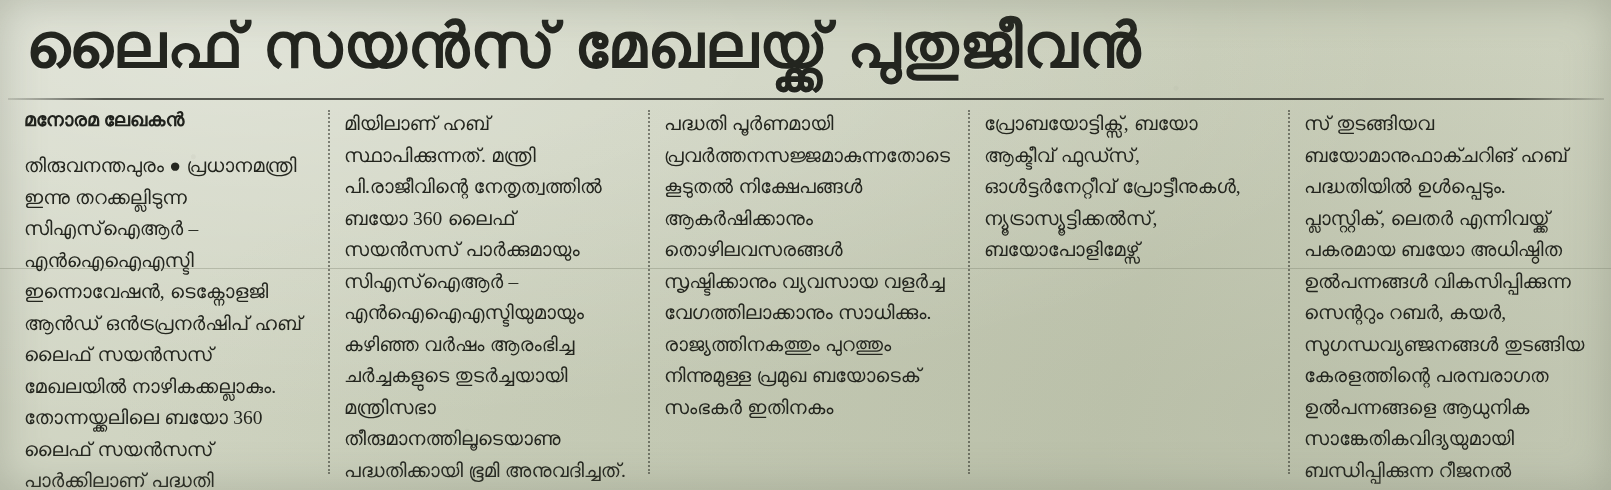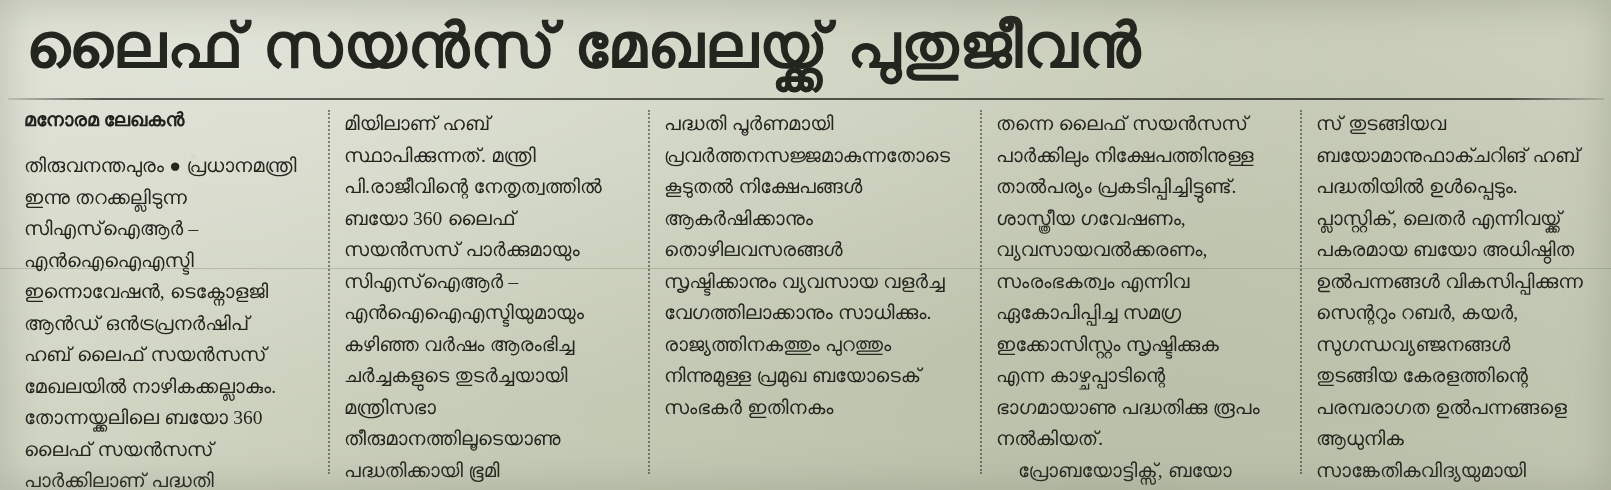--- a/index.html
+++ b/index.html
@@ -69,21 +69,21 @@
   }
 
   
   .columns {
     position: absolute;
     left: 8px;
     top: 108px;
     width: 1596px;
     height: 372px;
     display: flex;
-    gap: 16px;
+    gap: 4px;
   }
   .col {
     position: relative;
     flex: 1 1 0;
     padding: 0 14px 0 16px;
     box-sizing: border-box;
   }
   
   .col + .col::before {
     content: "";
@@ -153,21 +153,20 @@
 
     <div class="col">
       <p class="para">മിയിലാണ് ഹബ് സ്ഥാപിക്കുന്നത്. മന്ത്രി പി.രാജീവിന്റെ നേതൃത്വത്തിൽ ബയോ 360 ലൈഫ് സയൻസസ് പാർക്കുമായും സിഎസ്ഐആർ –എൻഐഐഎസ്ടിയുമായും കഴിഞ്ഞ വർഷം ആരംഭിച്ച ചർച്ചകളുടെ തുടർച്ചയായി മന്ത്രിസഭാ തീരുമാനത്തിലൂടെയാണു പദ്ധതിക്കായി ഭൂമി അനുവദിച്ചത്. ബയോകണക്ട് 2.0 രാജ്യാന്തര കോൺക്ലേവിൽ പദ്ധതി പ്രഖ്യാപിക്കുകയും ബയോകണക്ട് 3.0 കോൺക്ലേവിൽ ഭൂമി കൈമാറ്റം</p>
     </div>
 
     <div class="col">
       <p class="para">പദ്ധതി പൂർണമായി പ്രവർത്തനസജ്ജമാകുന്നതോടെ കൂടുതൽ നിക്ഷേപങ്ങൾ ആകർഷിക്കാനും തൊഴിലവസരങ്ങൾ സൃഷ്ടിക്കാനും വ്യവസായ വളർച്ച വേഗത്തിലാക്കാനും സാധിക്കും. രാജ്യത്തിനകത്തും പുറത്തും നിന്നുമുള്ള പ്രമുഖ ബയോടെക് സംഭകർ ഇതിനകം</p>
     </div>
 
     <div class="col">
-      <p class="para">തന്നെ ലൈഫ് സയൻസസ് പാർക്കിലും നിക്ഷേപത്തിനുള്ള താൽപര്യം പ്രകടിപ്പിച്ചിട്ടുണ്ട്. ശാസ്ത്രീയ ഗവേഷണം, വ്യവസായവൽക്കരണം, സംരംഭകത്വം എന്നിവ ഏകോപിപ്പിച്ച സമഗ്ര ഇക്കോസിസ്റ്റം സൃഷ്ടിക്കുക എന്ന കാഴ്ചപ്പാടിന്റെ ഭാഗമായാണു പദ്ധതിക്കു രൂപം നൽകിയത്.</p>
       <p class="para">പ്രോബയോട്ടിക്സ്, ബയോ ആക്ടീവ് ഫുഡ്സ്, ഓൾട്ടർനേറ്റീവ് പ്രോട്ടീനുകൾ, ന്യൂട്രാസ്യൂട്ടിക്കൽസ്, ബയോപോളിമേഴ്സ്</p>
     </div>
 
     <div class="col">
       <p class="para">സ് തുടങ്ങിയവ ബയോമാനുഫാക്ചറിങ് ഹബ് പദ്ധതിയിൽ ഉൾപ്പെടും. പ്ലാസ്റ്റിക്, ലെതർ എന്നിവയ്ക്ക് പകരമായ ബയോ അധിഷ്ഠിത ഉൽപന്നങ്ങൾ വികസിപ്പിക്കുന്ന സെന്ററും റബർ, കയർ, സുഗന്ധവ്യഞ്ജനങ്ങൾ തുടങ്ങിയ കേരളത്തിന്റെ പരമ്പരാഗത ഉൽപന്നങ്ങളെ ആധുനിക സാങ്കേതികവിദ്യയുമായി ബന്ധിപ്പിക്കുന്ന റീജനൽ റിസോഴ്സ് ഡവലപ്മെന്റ് സെന്ററും പദ്ധതിയുടെ ഭാഗമാണ്.</p>
     </div>
 
   </div>
 
   <div class="fold"></div>

